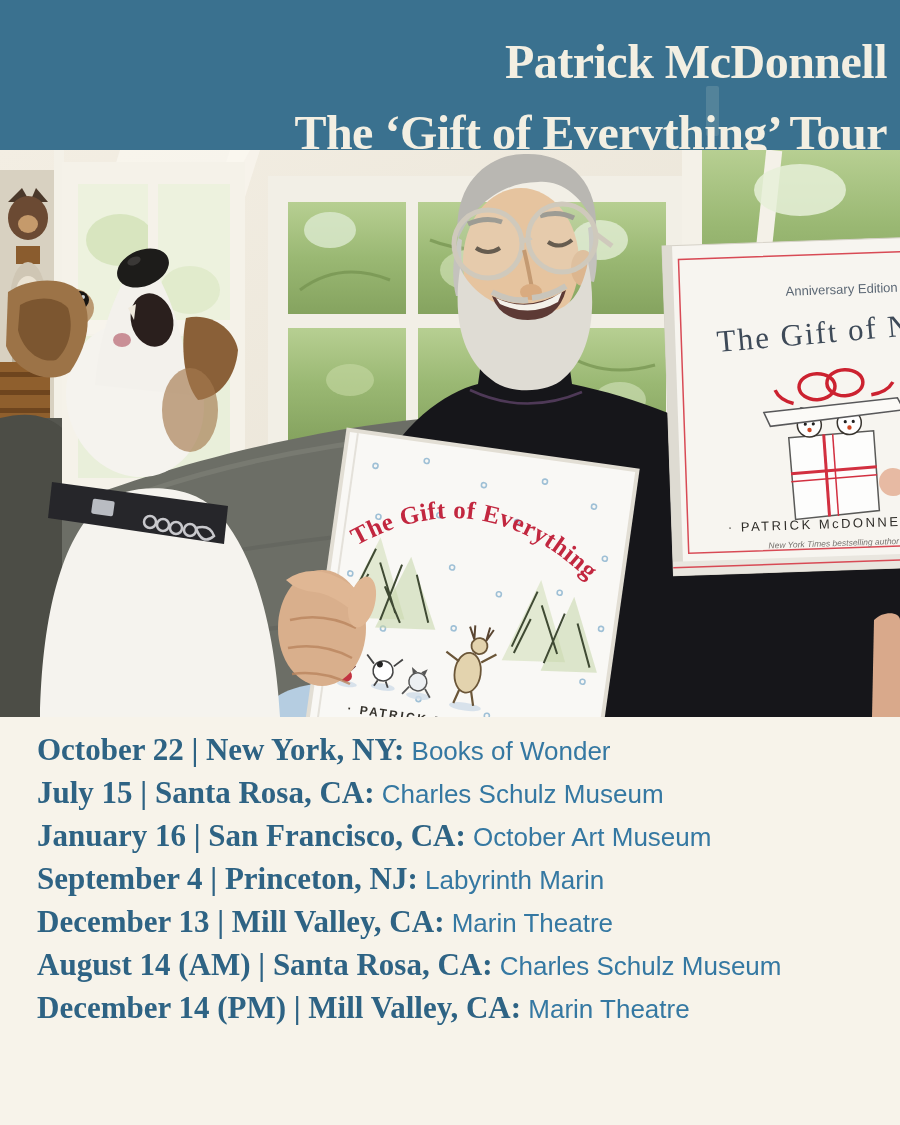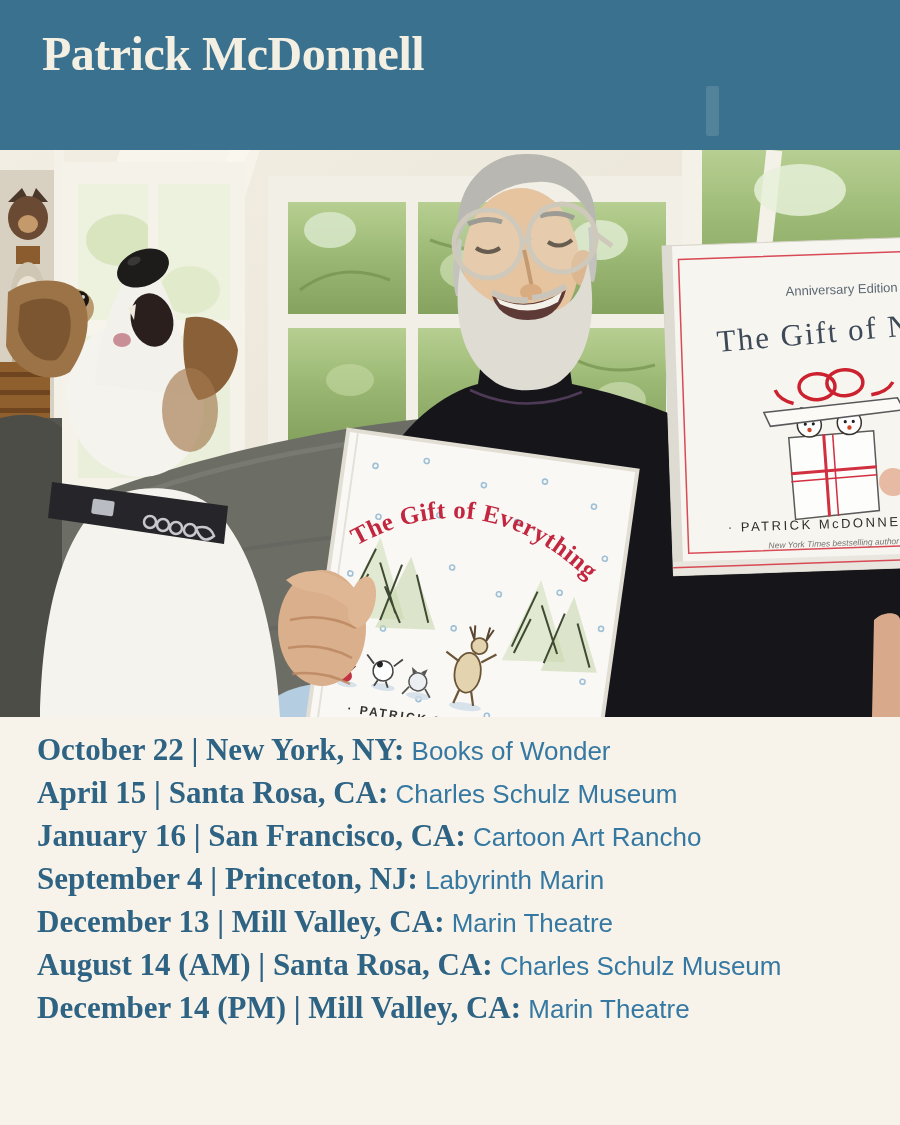--- a/index.html
+++ b/index.html
@@ -5,22 +5,22 @@
   :root{
     --header-bg:#3a718f; --header-text:#f3efe2; --body-bg:#f7f3ea;
     --date-color:#2e6384; --venue-color:#3578a2; --title-red:#c2273f;
     --back-title:#3e4a58;
   }
   html,body{margin:0;padding:0;background:#fff;}
   .poster{width:900px;height:1125px;overflow:hidden;position:relative;background:var(--body-bg);}
   
   .banner{height:150px;background:var(--header-bg);box-sizing:border-box;
           padding:20px 0 0 37px;position:relative;}
-  .banner h1{margin:5px;font-family:"Liberation Serif",serif;font-weight:700;
-             font-size:48px;line-height:58px;color:var(--header-text);letter-spacing:-0.5px;}
+  .banner h1{margin:13px;font-family:"Liberation Serif",serif;font-weight:700;
+             font-size:48px;line-height:58px;color:var(--header-text);letter-spacing:-0.5px;text-align:right;}
   .faint-glyph{position:absolute;left:706px;top:86px;width:13px;height:50px;
                background:rgba(240,238,226,0.14);border-radius:2px;}
   
   .photo{height:567px;position:relative;background:#efe9de;}
   .photo svg{display:block;}
   
   .events{box-sizing:border-box;padding:14px 30px 0 37px;background:var(--body-bg);}
   .event{line-height:38px;white-space:nowrap;}
   .event .date{font-family:"Liberation Serif",serif;font-weight:700;
                font-size:31px;color:var(--date-color);}
@@ -32,20 +32,21 @@
   .svg-serif{font-family:"Liberation Serif",serif;}
   .svg-sans{font-family:"Liberation Sans",sans-serif;}
 </style>
 </head>
 <body>
 
 <div class="poster">
 
   <div class="banner">
     <h1>Patrick McDonnell</h1>
+    <h1>The ‘Gift of Everything’ Tour</h1>
     <span class="faint-glyph"></span>
   </div>
 
   <div class="photo">
     <svg width="900" height="567" viewBox="0 0 900 567">
       <defs>
         <linearGradient id="gFol" x1="0" y1="0" x2="0" y2="1">
           <stop offset="0" stop-color="#b7cf92"></stop>
             <stop offset="0.5" stop-color="#9ab873"></stop>
             <stop offset="1" stop-color="#85a35f"></stop>
@@ -302,26 +303,26 @@
 
   <div class="events">
     <div class="event">
       <span class="date">October 22 | New York, NY:</span><span class="venue"> Books of Wonder</span>
       
     </div>
 
 
 
     <div class="event">
-      <span class="date">April 15 | Santa Rosa, CA:</span><span class="venue"> Charles Schulz Museum</span>
-      
-    </div>
-
-    <div class="event">
-      <span class="date">January 16 | San Francisco, CA:</span><span class="venue"> Cartoon Art Rancho</span>
+      <span class="date">July 15 | Santa Rosa, CA:</span><span class="venue"> Charles Schulz Museum</span>
+      
+    </div>
+
+    <div class="event">
+      <span class="date">January 16 | San Francisco, CA:</span><span class="venue"> October Art Museum</span>
       
     </div>
 
     <div class="event">
       <span class="date">September 4 | Princeton, NJ:</span><span class="venue"> Labyrinth Marin</span>
       
     </div>
 
     <div class="event">
       <span class="date">December 13 | Mill Valley, CA:</span><span class="venue"> Marin Theatre</span>

